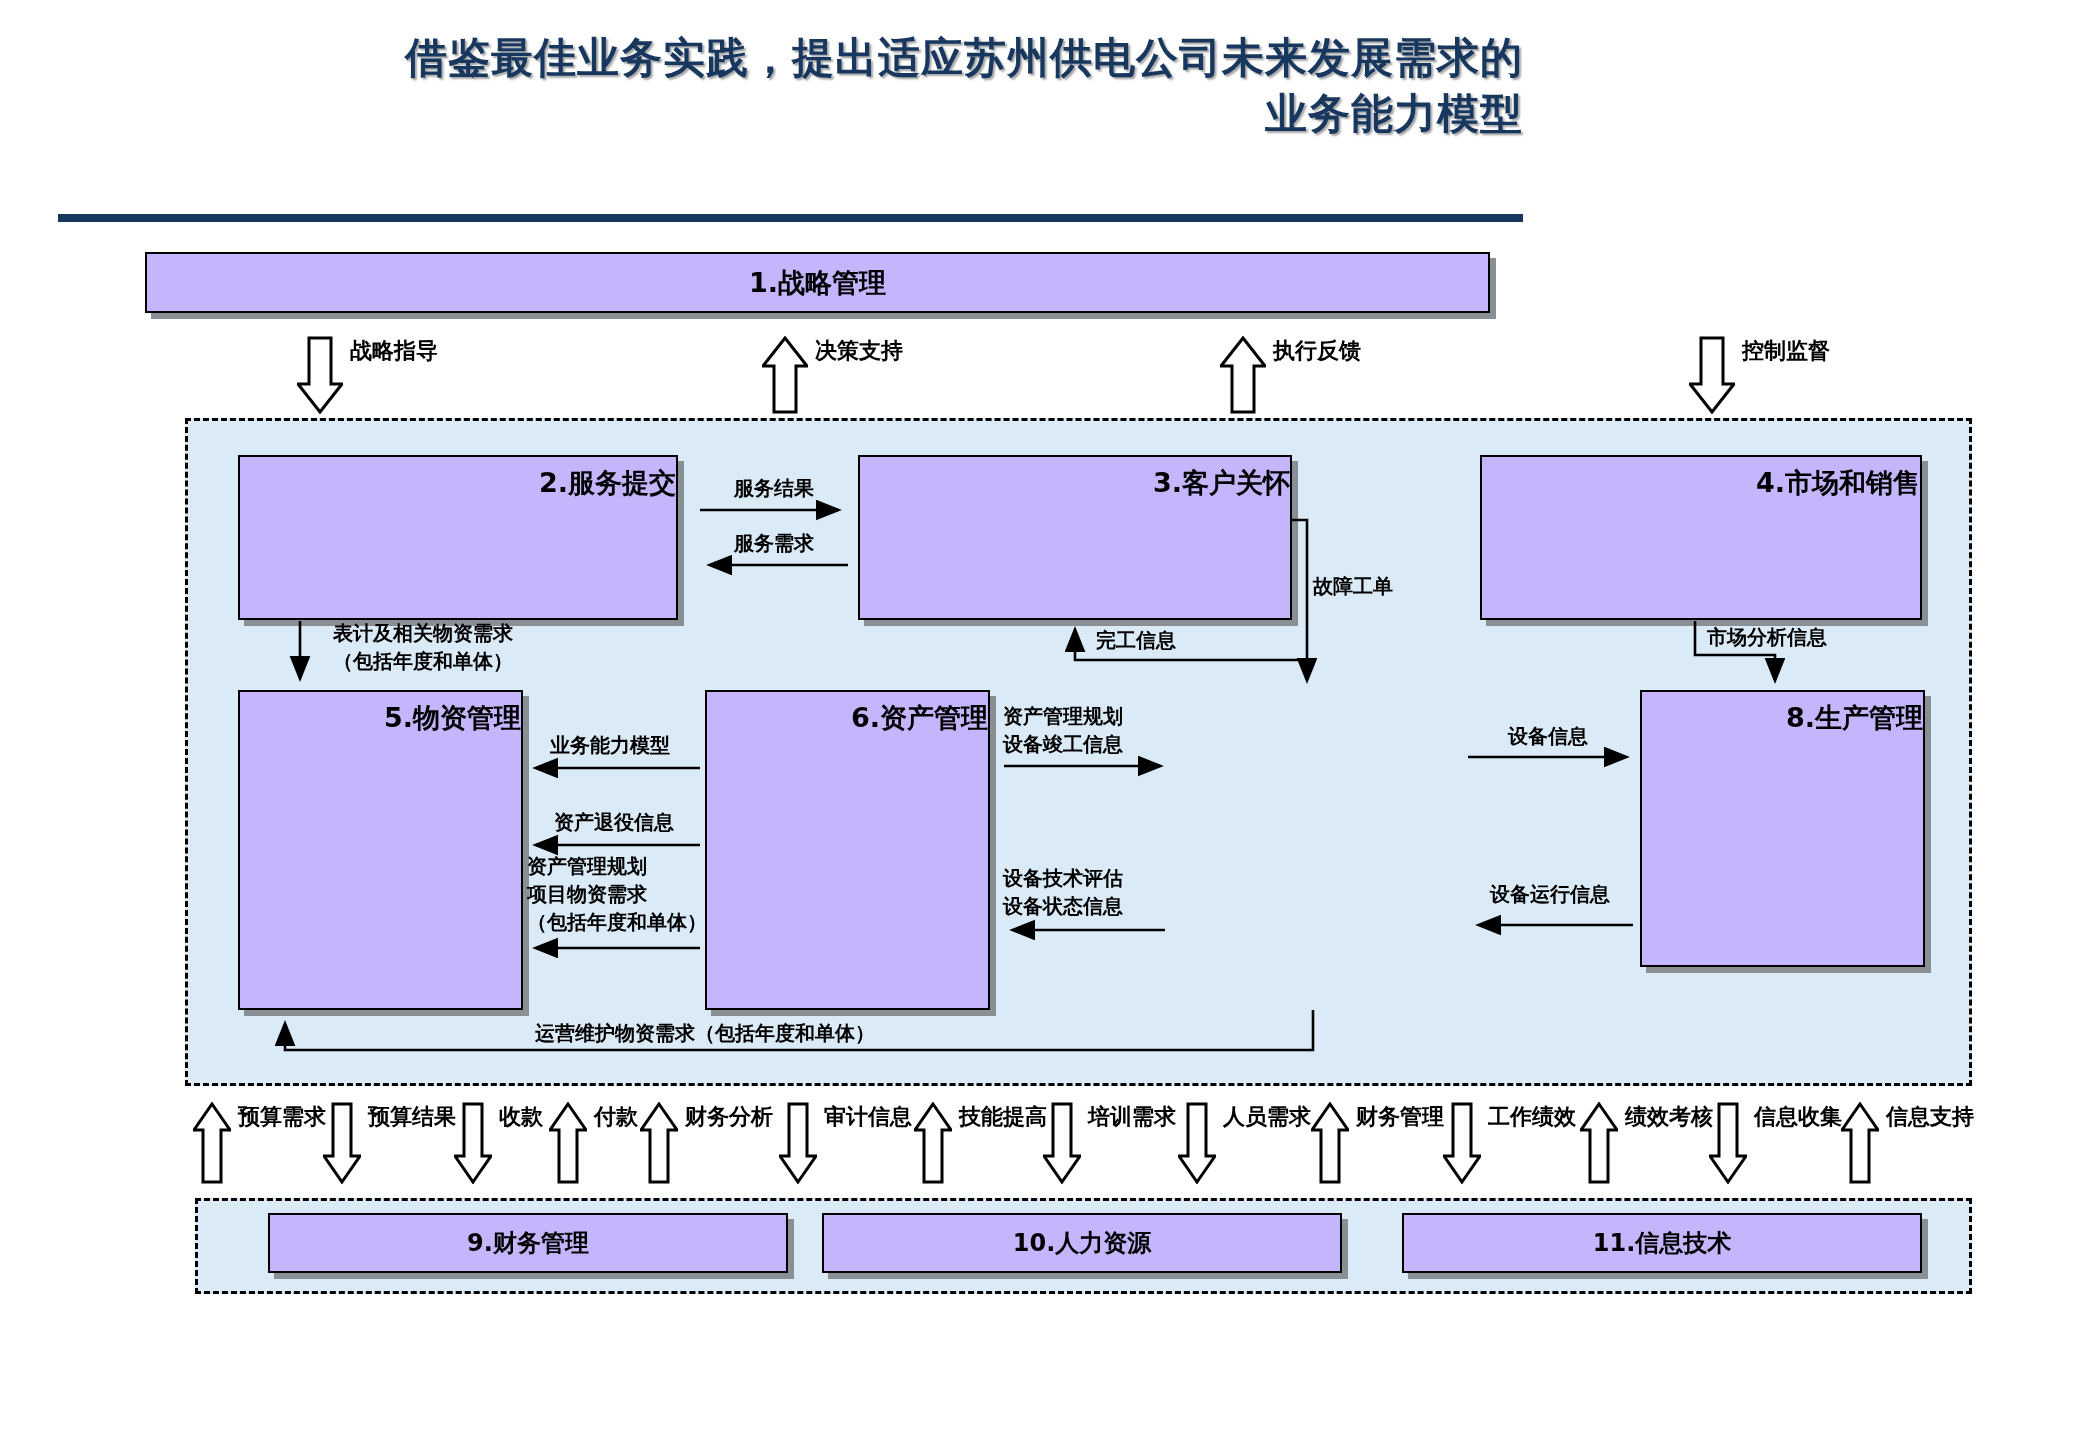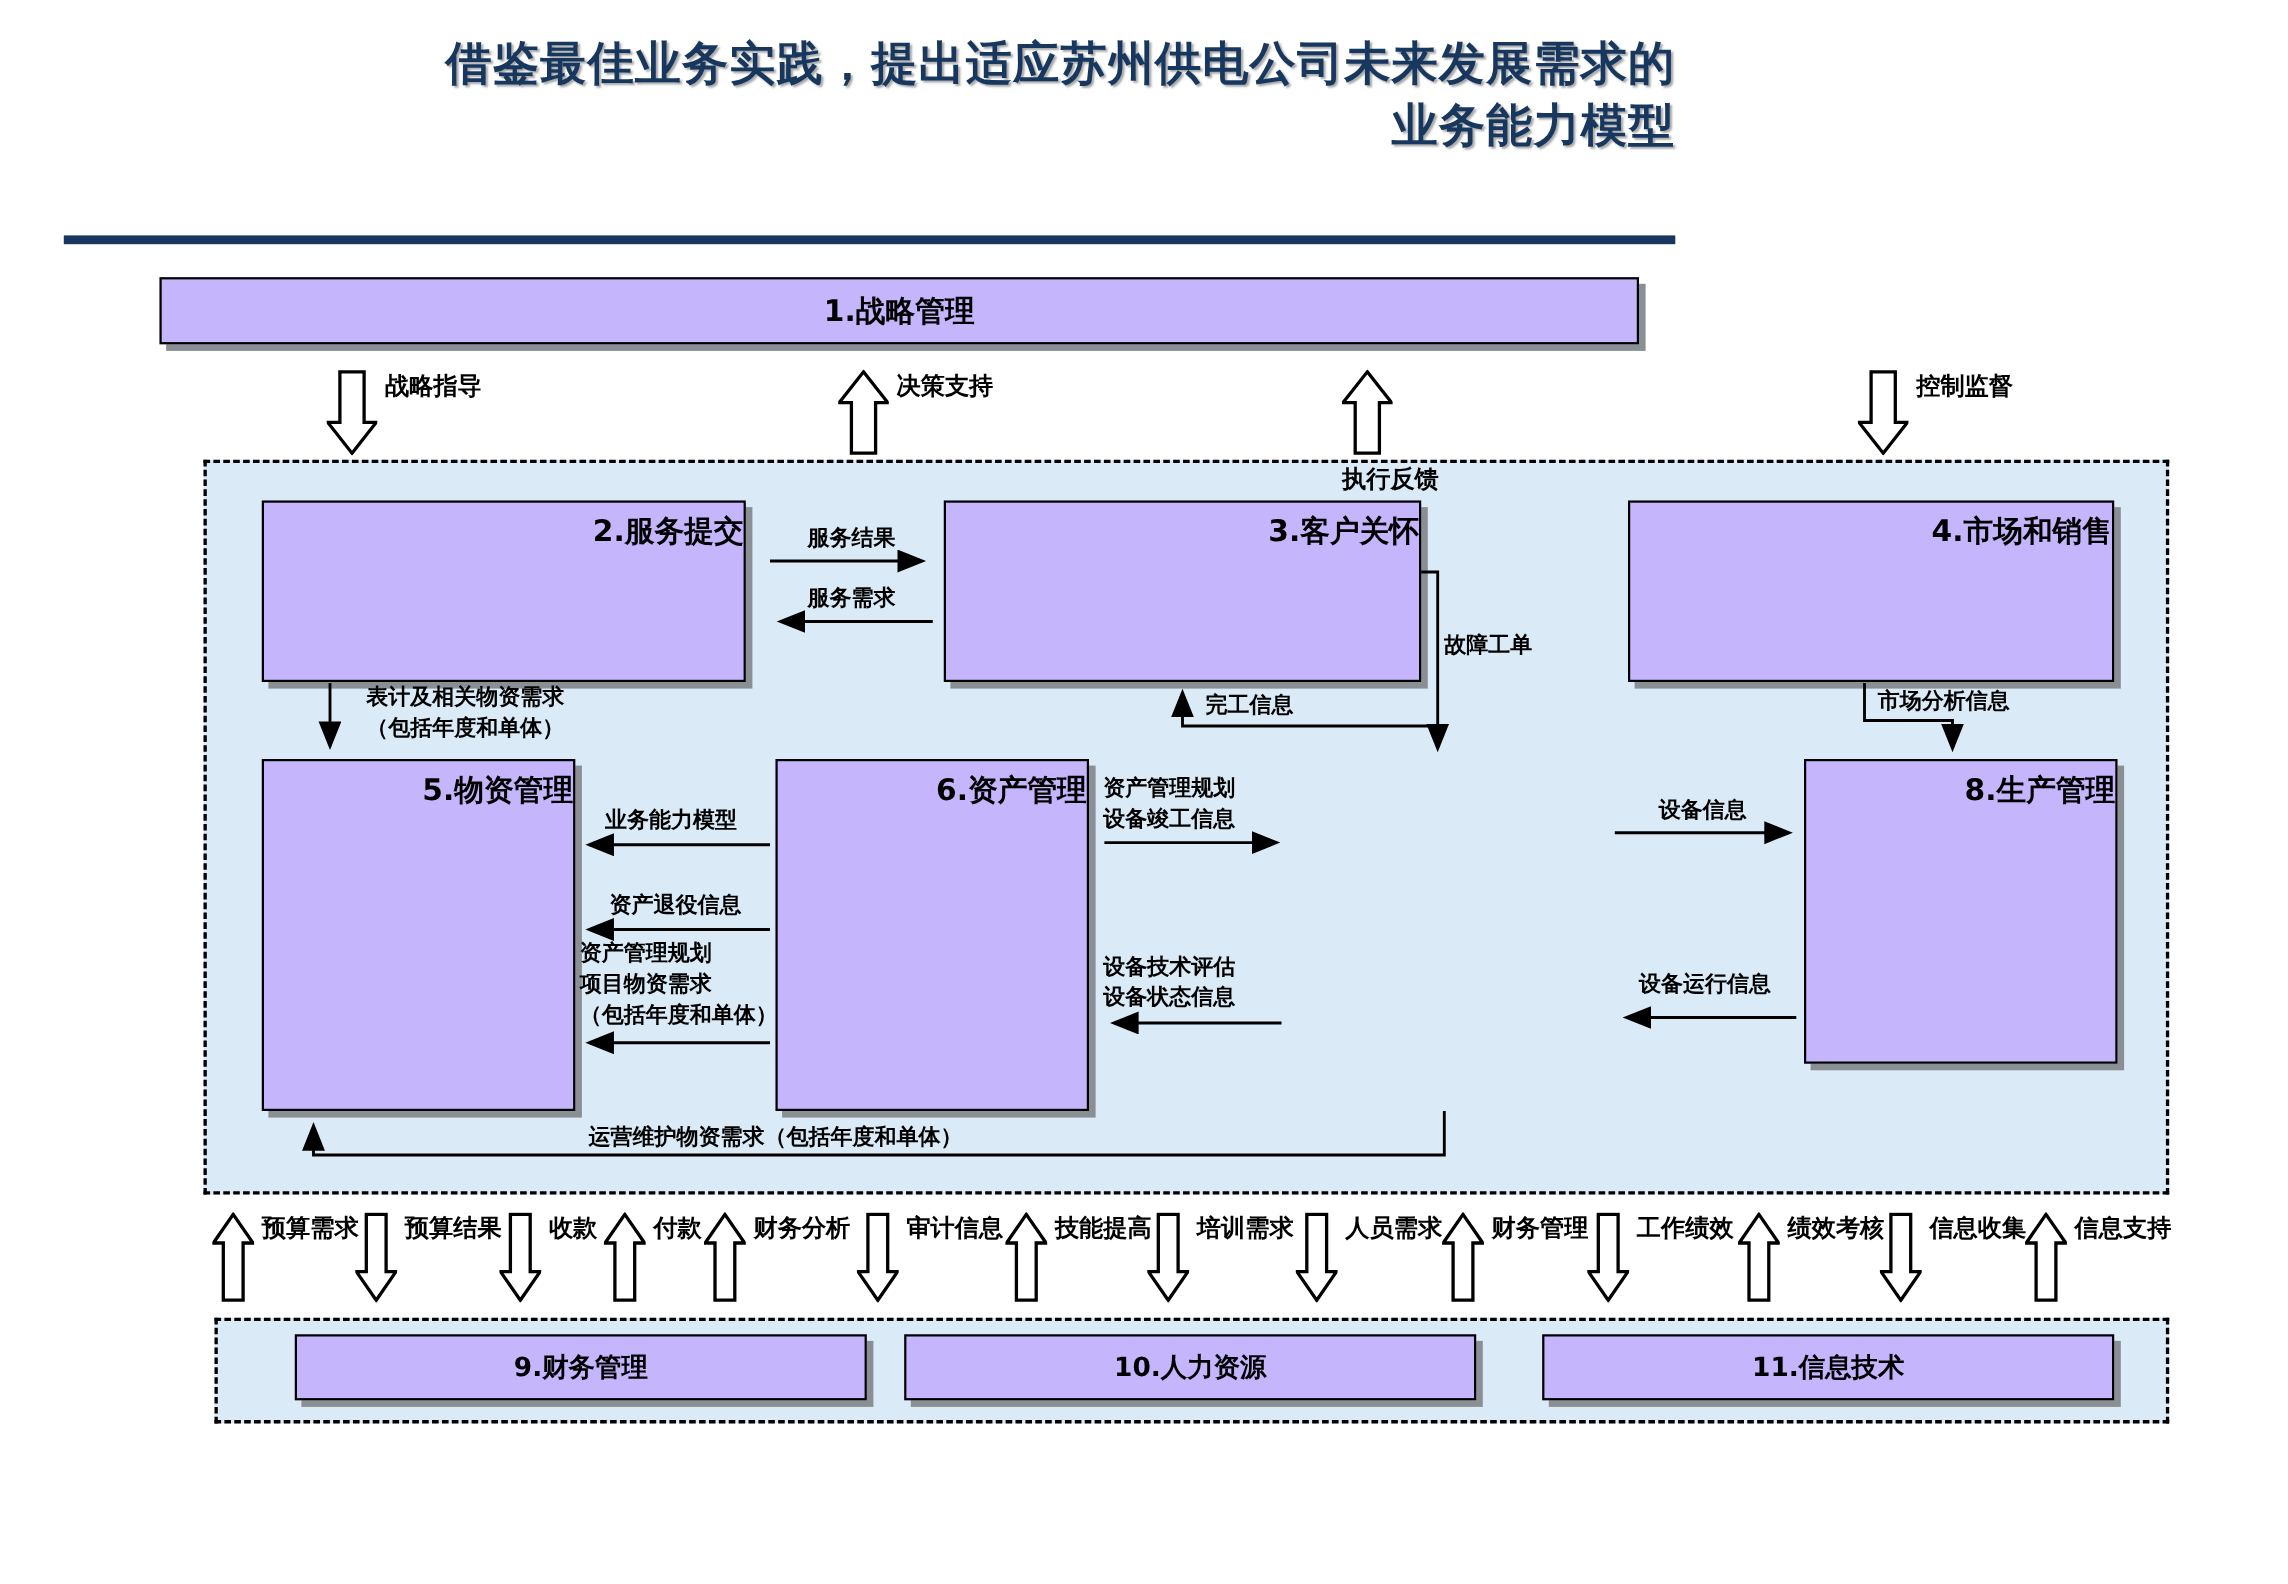--- a/index.html
+++ b/index.html
@@ -53,21 +53,21 @@
         <polygon points="23,76 45,48 34,48 34,2 12,2 12,48 1,48" fill="#fff" stroke="#000" stroke-width="3"></polygon>
       </svg>
     <div class="flabel">战略指导</div>
   </div>
   <div class="bigflow" style="left:762px;top:336px;">
     <svg class="blockarrow" width="46" height="78">
         <polygon points="23,2 45,30 34,30 34,76 12,76 12,30 1,30" fill="#fff" stroke="#000" stroke-width="3"></polygon>
       </svg>
     <div class="flabel">决策支持</div>
   </div>
-  <div class="bigflow" style="left:1220px;top:336px;flex-direction:column;">
+  <div class="bigflow" style="left:1220px;top:336px;">
     <svg class="blockarrow" width="46" height="78">
         <polygon points="23,2 45,30 34,30 34,76 12,76 12,30 1,30" fill="#fff" stroke="#000" stroke-width="3"></polygon>
       </svg>
     <div class="flabel">执行反馈</div>
   </div>
   <div class="bigflow" style="left:1689px;top:336px;">
     <svg class="blockarrow" width="46" height="78">
         <polygon points="23,76 45,48 34,48 34,2 12,2 12,48 1,48" fill="#fff" stroke="#000" stroke-width="3"></polygon>
       </svg>
     <div class="flabel">控制监督</div>

